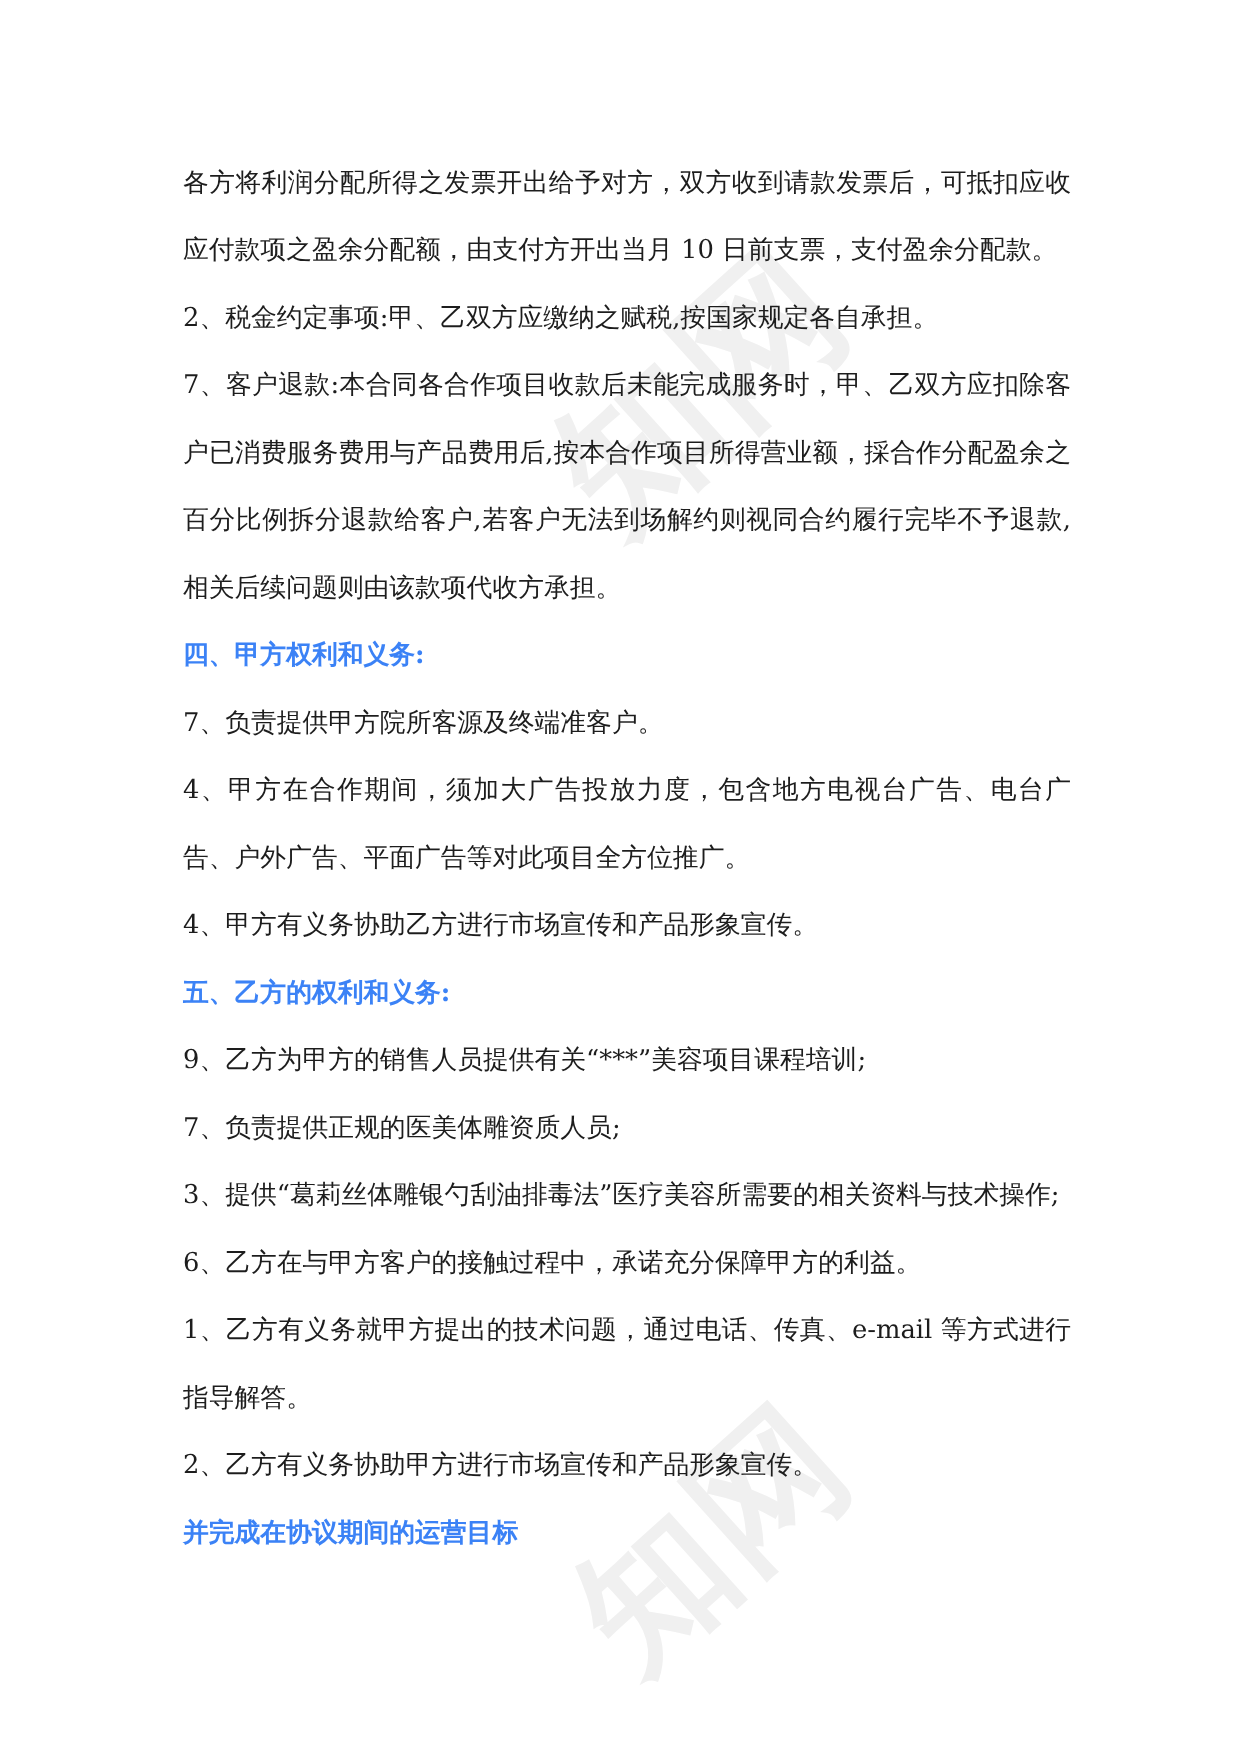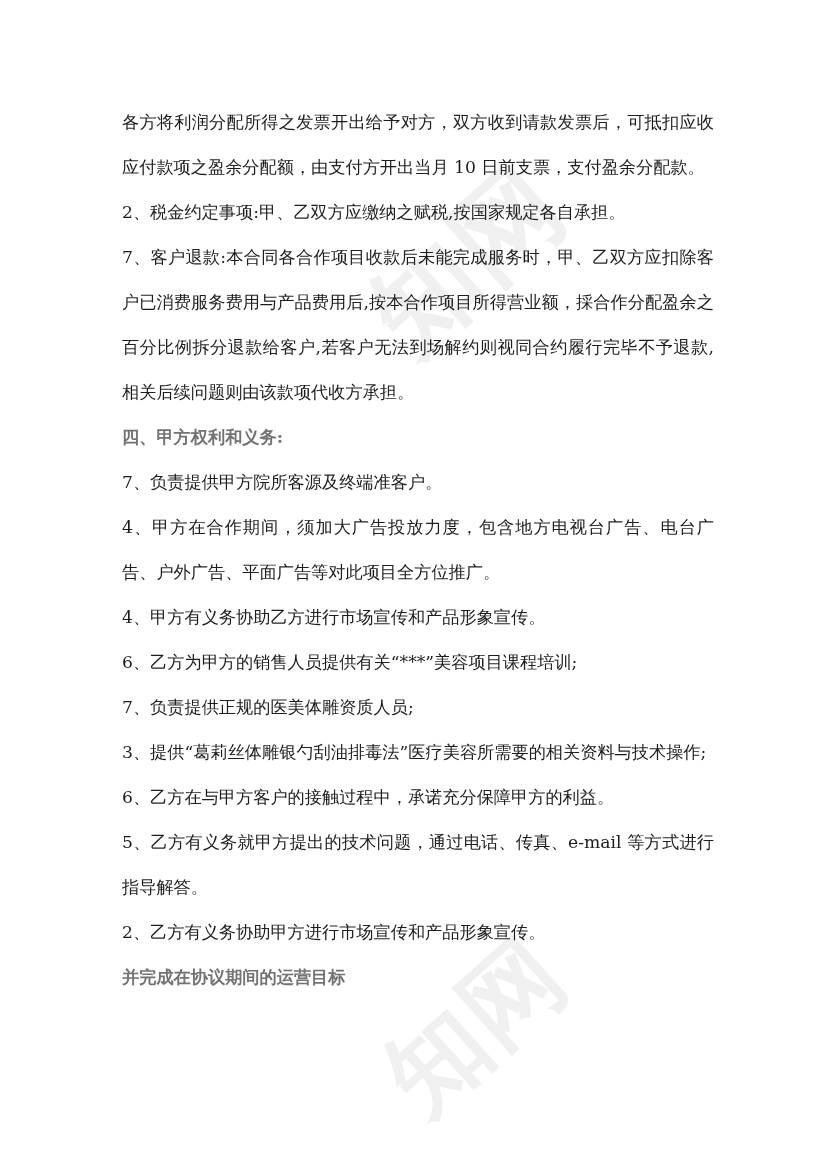--- a/index.html
+++ b/index.html
@@ -62,42 +62,43 @@
     color: #1d1d1d;
     text-align: justify;
     text-justify: inter-ideograph;
     margin: 0;
     white-space: pre-wrap;
     position: relative;
     z-index: 2;
   }
   .para.bold {
     font-weight: 700;
-    color: #737373;
+    color: #3b82f6;
   }
 </style>
 </head>
 <body>
 
 <div id="page">
 
   <div class="watermark" id="wm-main">知网</div>
 
   <div class="watermark" id="wm-bottom">知网</div>
 
   <div id="content">
       <p class="para">各方将利润分配所得之发票开出给予对方，双方收到请款发票后，可抵扣应收应付款项之盈余分配额，由支付方开出当月 10 日前支票，支付盈余分配款。</p>
       <p class="para">2、税金约定事项:甲、乙双方应缴纳之赋税,按国家规定各自承担。</p>
       <p class="para">7、客户退款:本合同各合作项目收款后未能完成服务时，甲、乙双方应扣除客户已消费服务费用与产品费用后,按本合作项目所得营业额，採合作分配盈余之百分比例拆分退款给客户,若客户无法到场解约则视同合约履行完毕不予退款,相关后续问题则由该款项代收方承担。</p>
       <p class="para bold">四、甲方权利和义务:</p>
       <p class="para">7、负责提供甲方院所客源及终端准客户。</p>
       <p class="para">4、甲方在合作期间，须加大广告投放力度，包含地方电视台广告、电台广告、户外广告、平面广告等对此项目全方位推广。</p>
       <p class="para">4、甲方有义务协助乙方进行市场宣传和产品形象宣传。</p>
-      <p class="para">6、乙方为甲方的销售人员提供有关“***”美容项目课程培训;</p>
+      <p class="para bold">五、乙方的权利和义务:</p>
+      <p class="para">9、乙方为甲方的销售人员提供有关“***”美容项目课程培训;</p>
       <p class="para">7、负责提供正规的医美体雕资质人员;</p>
       <p class="para">3、提供“葛莉丝体雕银勺刮油排毒法”医疗美容所需要的相关资料与技术操作;</p>
       <p class="para">6、乙方在与甲方客户的接触过程中，承诺充分保障甲方的利益。</p>
-      <p class="para">5、乙方有义务就甲方提出的技术问题，通过电话、传真、e-mail 等方式进行指导解答。</p>
+      <p class="para">1、乙方有义务就甲方提出的技术问题，通过电话、传真、e-mail 等方式进行指导解答。</p>
       <p class="para">2、乙方有义务协助甲方进行市场宣传和产品形象宣传。</p>
       <p class="para bold">并完成在协议期间的运营目标</p>
     </div>
 
 </div>
 
 </body></html>

